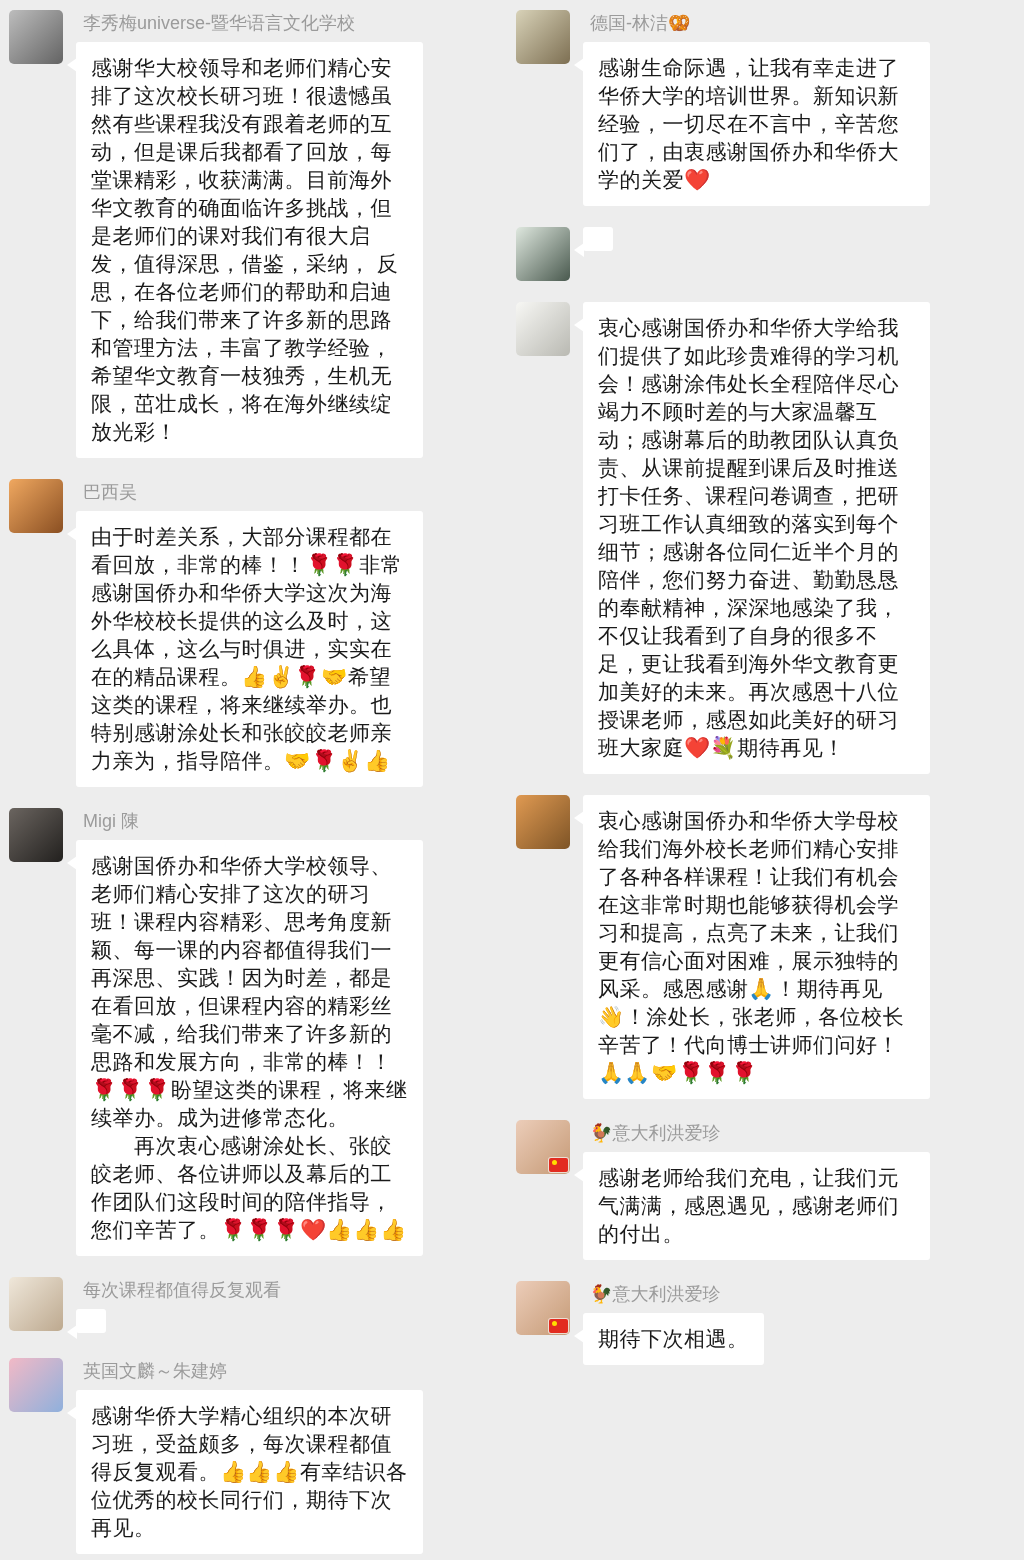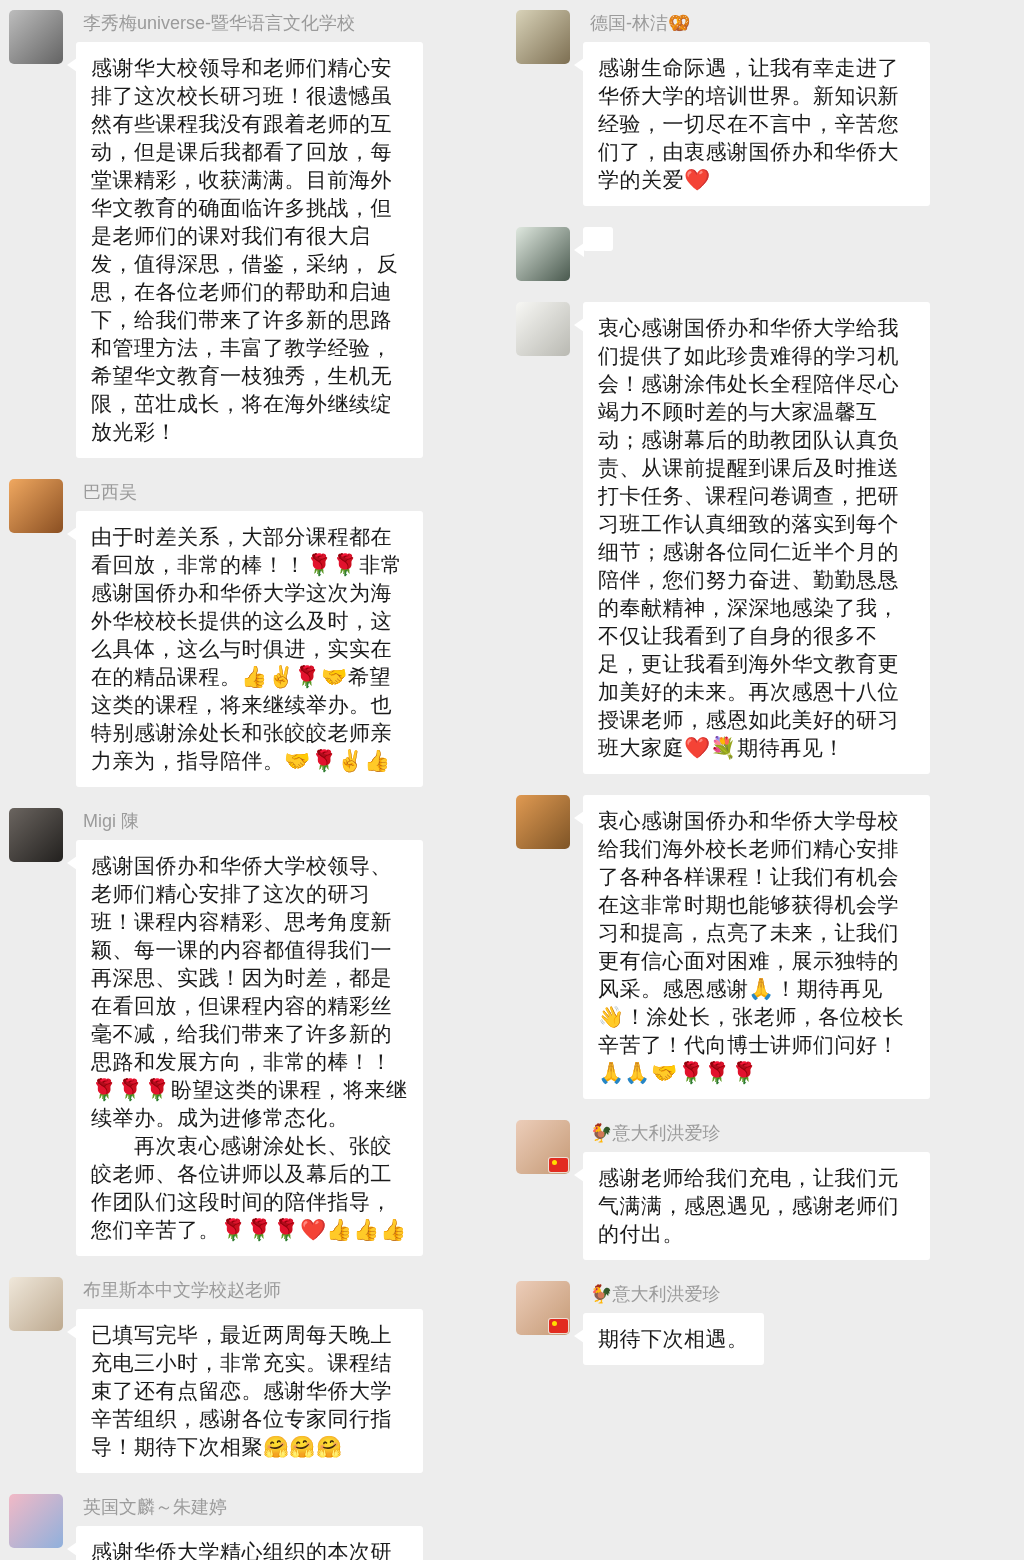--- a/index.html
+++ b/index.html
@@ -100,24 +100,23 @@
 　　再次衷心感谢涂处长、张皎皎老师、各位讲师以及幕后的工作团队们这段时间的陪伴指导，您们辛苦了。🌹🌹🌹❤️👍👍👍</span>
       </div>
     </div>
   </div>
 
   <div class="message">
     <div class="avatar" title="person indoor photo" style="background: linear-gradient(135deg, rgb(239, 231, 218), rgb(189, 169, 143));">
       
     </div>
     <div class="content">
-      <div class="sender">布里斯本中文学校赵老师</div>
-      <div class="bubble">
-        <span class="tail"></span>
-        <span class="msg-text">已填写完毕，最近两周每天晚上充电三小时，非常充实。课程结束了还有点留恋。感谢华侨大学辛苦组织，感谢各位专家同行指导！期待下次相聚🤗🤗🤗</span>
+      <div class="sender">每次课程都值得反复观看</div>
+      <div class="bubble">
+        <span class="tail"></span>
       </div>
     </div>
   </div>
 
   <div class="message">
     <div class="avatar" title="pink blossom tree against sky" style="background: linear-gradient(135deg, rgb(242, 185, 198), rgb(143, 176, 220));">
       
     </div>
     <div class="content">
       <div class="sender">英国文麟～朱建婷</div>

